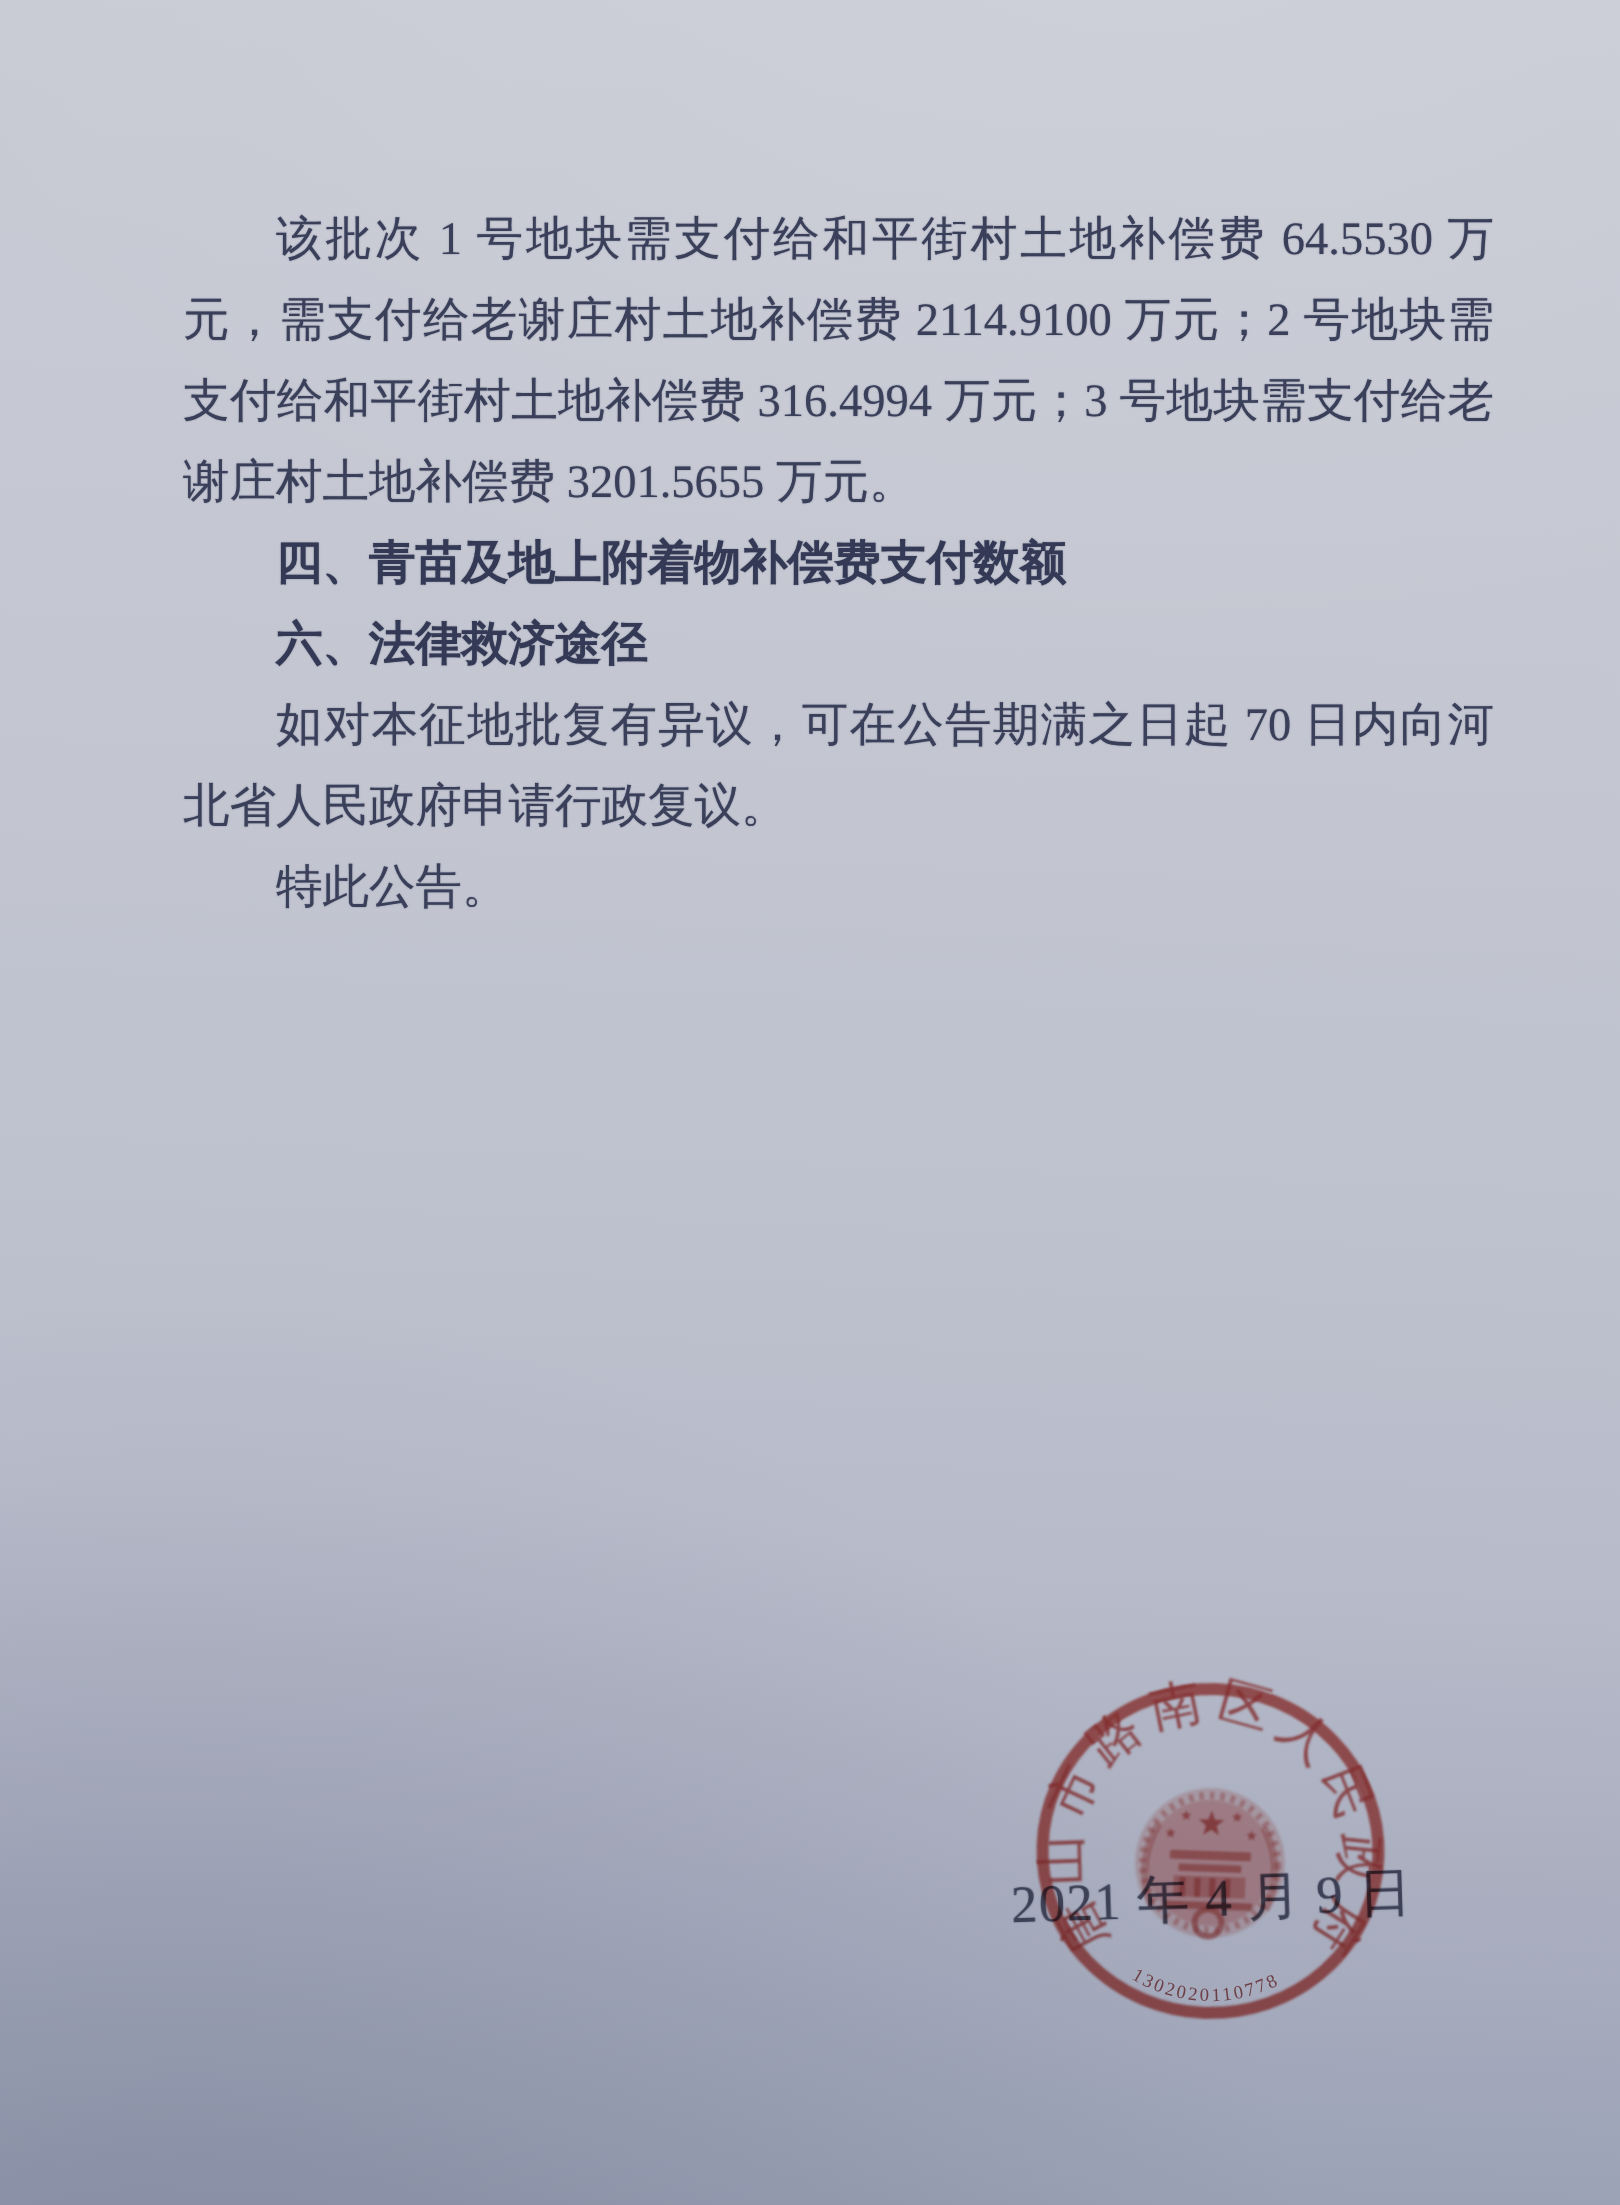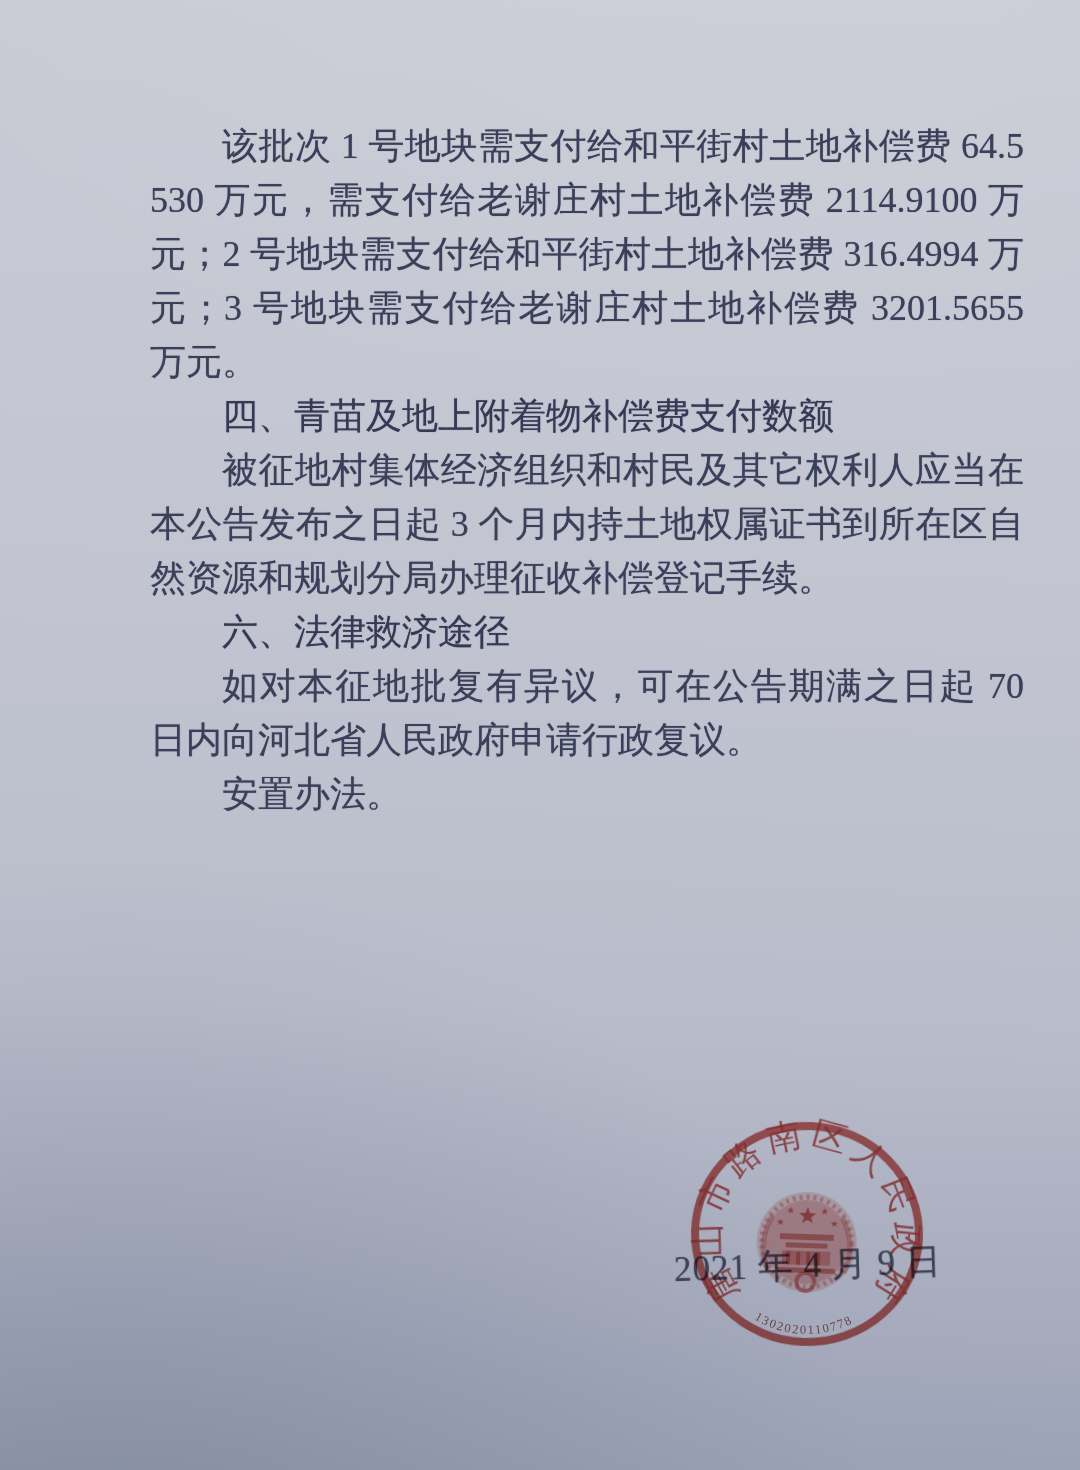--- a/index.html
+++ b/index.html
@@ -7,31 +7,30 @@
     position:relative;
     width:1080px;height:1470px;
     overflow:hidden;
     background:
       radial-gradient(120% 85% at 12% 108%, rgba(62,72,102,.22), rgba(62,72,102,0) 58%),
       radial-gradient(140% 60% at 70% -5%, rgba(255,255,255,.10), rgba(255,255,255,0) 60%),
       linear-gradient(182deg,#c9cbd5 0%,#c3c6d1 38%,#b9bdcb 68%,#a6abbd 88%,#99a0b4 100%);
     font-family:"Liberation Serif","DejaVu Serif",serif;
   }
   .page-text{
-    position:absolute;left:122px;top:119px;width:874px;
-    font-size:36px;line-height:54px;
+    position:absolute;left:122px;top:132px;width:874px;
+    font-size:31px;line-height:54px;
     color:#3a3f5a;
     text-shadow:0 0 1px rgba(44,50,80,.55);
     text-align:justify;
     word-break:break-all;
     filter:blur(.2px);
-    margin-left:28px;
   }
   .page-text p{margin:0;text-indent:2em;}
-  .page-text p.heading{font-weight:400;color:#343a55;}
+  .page-text p.heading{font-weight:700;color:#343a55;}
   .issue-date{
     position:absolute;left:674px;top:1242px;
     font-size:35px;letter-spacing:1px;
     color:#3d4156;
     text-shadow:0 0 1px rgba(44,50,80,.6);
     transform:rotate(-1.8deg);
     white-space:nowrap;
     filter:blur(.2px);
   }
   .seal{
@@ -43,24 +42,23 @@
   .seal text{font-family:"Liberation Serif","DejaVu Serif",serif;}
 </style>
 </head>
 <body>
 
 <div class="photo">
 
   <div class="page-text">
     <p class="body">该批次 1 号地块需支付给和平街村土地补偿费 64.5530 万元，需支付给老谢庄村土地补偿费 2114.9100 万元；2 号地块需支付给和平街村土地补偿费 316.4994 万元；3 号地块需支付给老谢庄村土地补偿费 3201.5655 万元。</p>
     <p class="heading">四、青苗及地上附着物补偿费支付数额</p>
-    <p class="body">被征地村集体经济组织和村民及其它权利人应当在本公告发布之日起 3 个月内持土地权属证书到所在区自然资源和规划分局办理征收补偿登记手续。</p>
     <p class="heading">六、法律救济途径</p>
     <p class="body">如对本征地批复有异议，可在公告期满之日起 70 日内向河北省人民政府申请行政复议。</p>
-    <p class="body">安置办法。</p>
+    <p class="body">特此公告。</p>
   </div>
 
   <div class="issue-date">2021 年 4 月 9 日</div>
 
   <svg class="seal" viewBox="0 0 260 260" xmlns="http://www.w3.org/2000/svg">
     <defs>
       <path id="arc-top" d="M 67.8 192.2 A 88 88 0 1 1 192.2 192.2" fill="none"></path>
       <path id="arc-bottom" d="M 75.5 213.9 A 100 100 0 0 0 184.5 213.9" fill="none"></path>
       <path id="star" d="M0,-9 L2.23,-3.07 L8.56,-2.78 L3.61,1.17 L5.29,7.28 L0,3.8 L-5.29,7.28 L-3.61,1.17 L-8.56,-2.78 L-2.23,-3.07 Z"></path>
       <filter id="inkblur" x="-20%" y="-20%" width="140%" height="140%">

